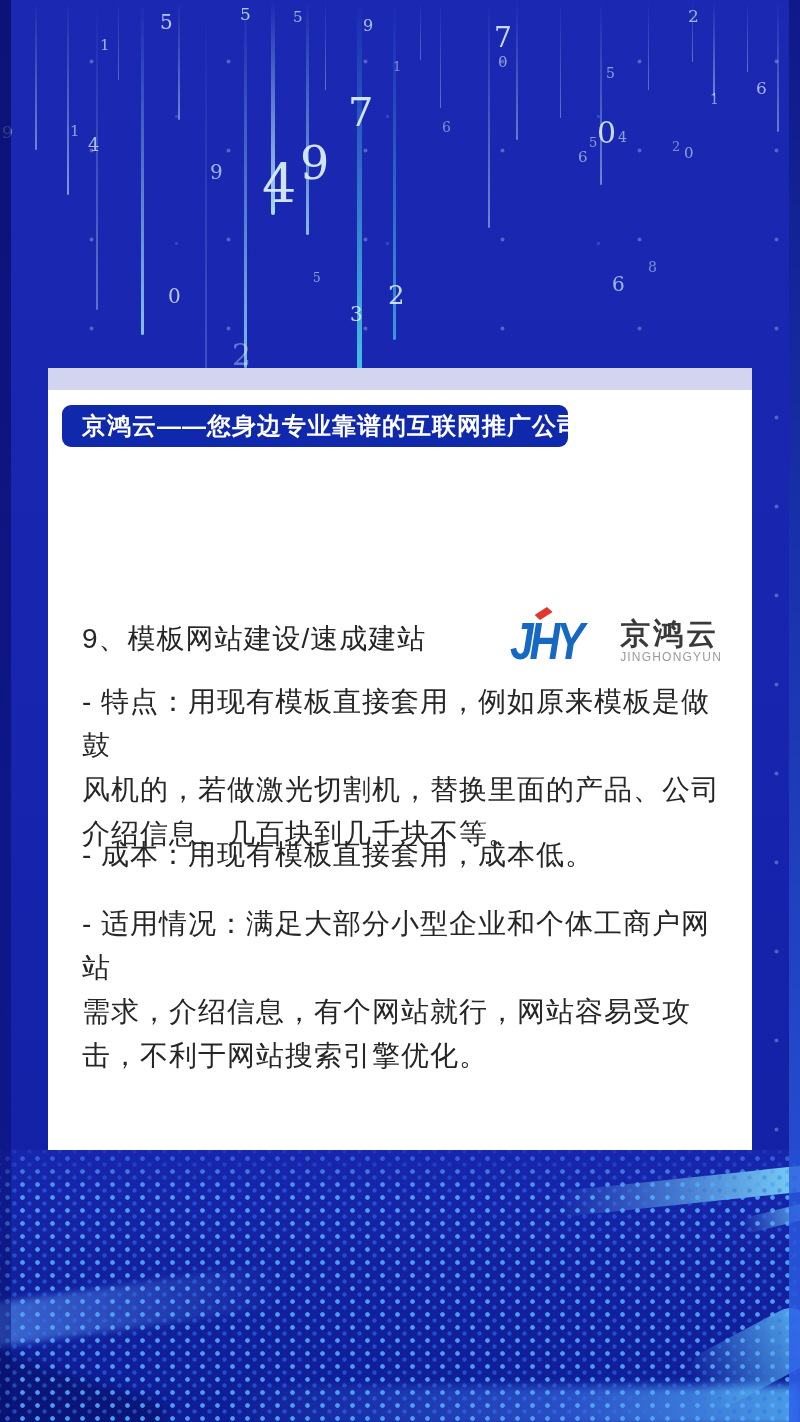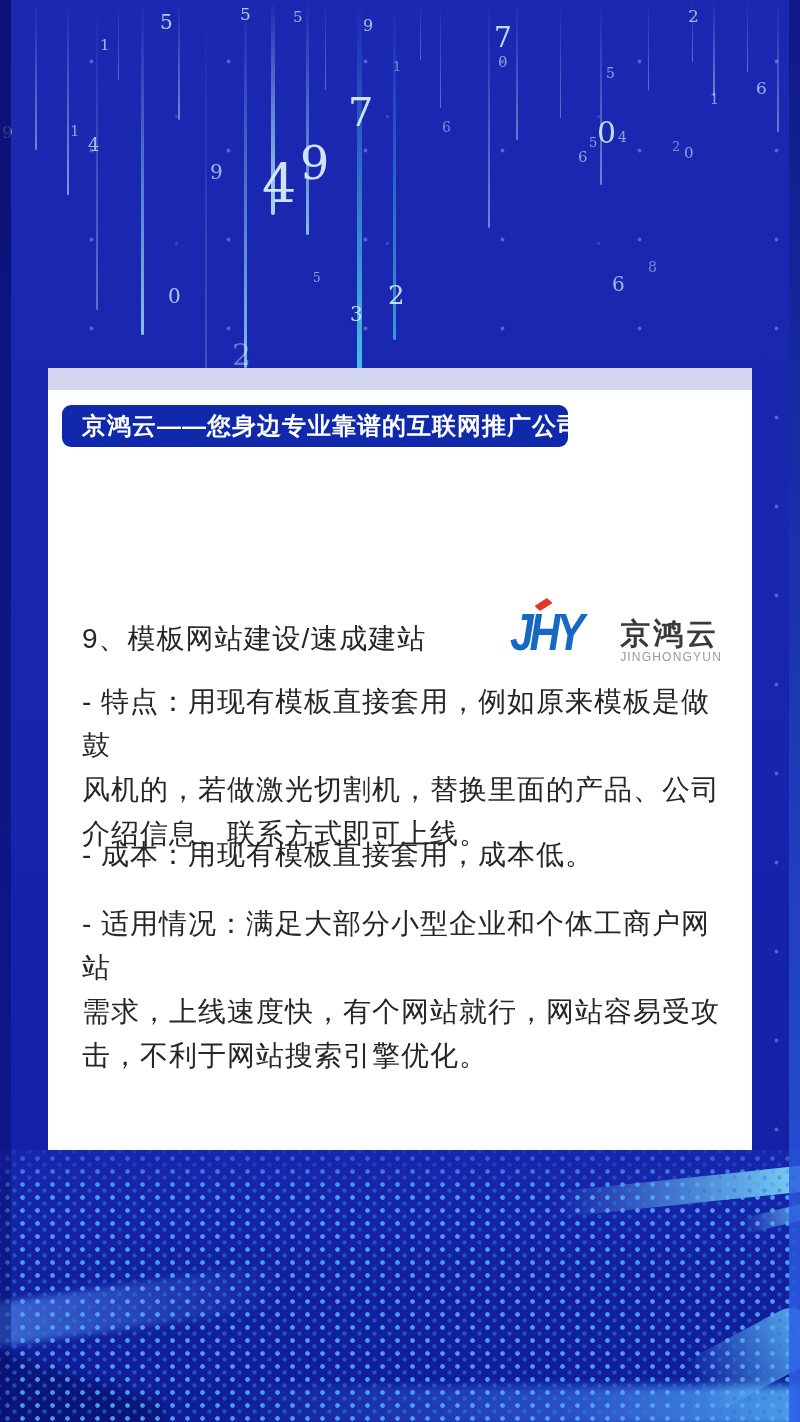--- a/index.html
+++ b/index.html
@@ -41,21 +41,21 @@
     background:#1028ac;border-radius:9px;color:#ffffff;
     font-size:24px;font-weight:bold;line-height:42px;letter-spacing:1px;
     padding:0 12px 0 20px;white-space:nowrap;overflow:hidden;box-sizing:border-box;
   }
   .card .text{position:absolute;left:34px;color:#262626;font-size:28px;line-height:44px;
     letter-spacing:1px;white-space:pre-line;width:650px;}
   .intro{top:132px;}
   .sec-row{position:absolute;left:34px;top:238px;width:650px;height:72px;}
   .sec-heading{position:absolute;left:0;top:14px;font-size:28px;color:#262626;letter-spacing:1px;white-space:nowrap;}
   
-  .logo{position:absolute;right:10px;top:0;height:70px;display:flex;}
+  .logo{position:absolute;right:10px;top:0;height:70px;display:flex;align-items:center;}
   .logo-jhy{position:relative;font-style:italic;font-weight:900;font-size:52px;line-height:1;
     color:#1668c2;letter-spacing:-5px;transform:scaleX(.82);transform-origin:left center;
     padding-right:8px;}
   .logo-flag{position:absolute;left:30px;top:-8px;width:22px;height:13px;background:#e2372b;
     clip-path:polygon(0 62%,68% 0,100% 38%,30% 100%);}
   .logo-cnblock{display:flex;flex-direction:column;justify-content:center;margin-left:16px;}
   .logo-cn{font-size:30px;font-weight:bold;color:#3a3a3a;letter-spacing:3px;line-height:32px;white-space:nowrap;}
   .logo-en{font-size:12px;color:#9a9a9a;letter-spacing:1.2px;line-height:14px;}
   .p-tedian{top:312px;}
   .p-chengben{top:465px;}
@@ -169,24 +169,24 @@
         </div>
         <div class="logo-cnblock">
           <div class="logo-cn">京鸿云</div>
           <div class="logo-en">JINGHONGYUN</div>
         </div>
       </div>
     </div>
 
     <div class="text p-tedian">- 特点：用现有模板直接套用，例如原来模板是做鼓
 风机的，若做激光切割机，替换里面的产品、公司
-介绍信息、联系方式即可上线。</div>
+介绍信息、几百块到几千块不等。</div>
     <div class="text p-chengben">- 成本：用现有模板直接套用，成本低。</div>
     <div class="text p-shiyong">- 适用情况：满足大部分小型企业和个体工商户网站
-需求，上线速度快，有个网站就行，网站容易受攻
+需求，介绍信息，有个网站就行，网站容易受攻
 击，不利于网站搜索引擎优化。</div>
 
     <div id="bumps">
         <i class="bump" style="left: 9px;"></i>
         <i class="bump" style="left: 81px;"></i>
         <i class="bump" style="left: 153px;"></i>
         <i class="bump" style="left: 225px;"></i>
         <i class="bump" style="left: 297px;"></i>
         <i class="bump" style="left: 369px;"></i>
         <i class="bump" style="left: 441px;"></i>

